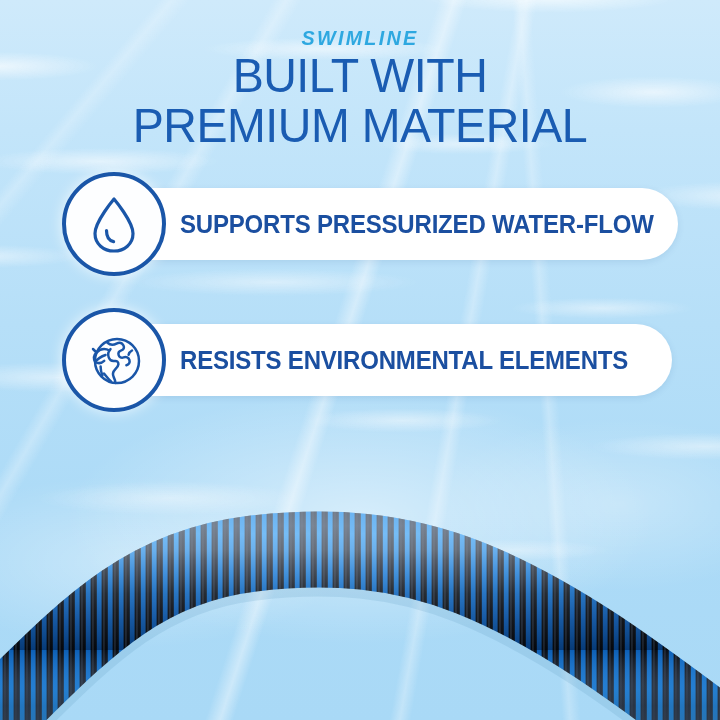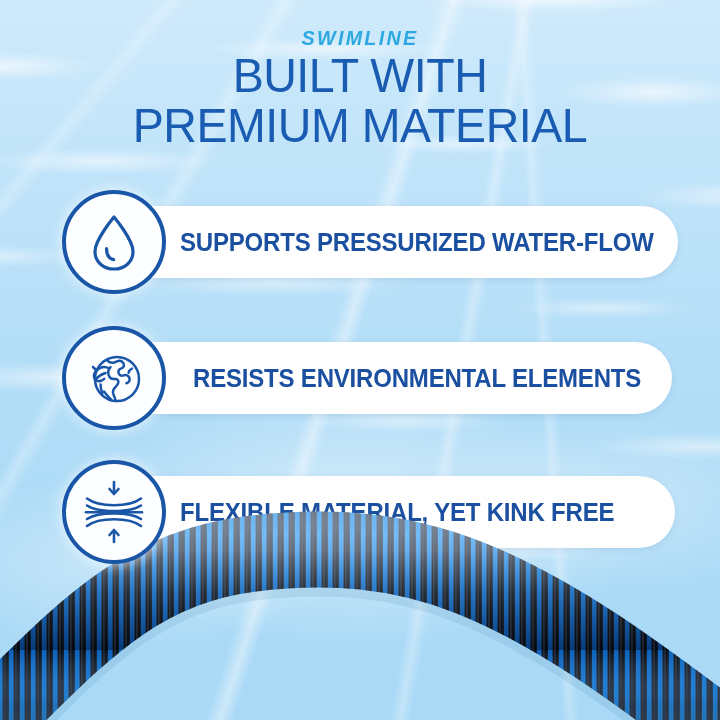--- a/index.html
+++ b/index.html
@@ -75,34 +75,34 @@
     text-align:center;
     color:#1a5cb2;
     font-weight:normal;
     line-height:.98;
     letter-spacing:-0.5px;
   }
   .headline .l1 { display:block; font-size:48px; transform:scaleX(.97); }
   .headline .l2 { display:block; font-size:48px; transform:scaleX(.97); margin-top:3px; }
 
   
-  .features { position:absolute; top:190px; left:0; width:624px; }
+  .features { position:absolute; top:172px; left:0; width:624px; }
   .feature { position:relative; height:104px; margin-bottom:32px; }
   .feature:nth-child(2) { margin-bottom:30px; }
 
   .pill {
     position:absolute; left:112px; top:16px;
     height:72px;
     background:#fff;
     border-radius:36px;
     display:flex; align-items:center;
     box-shadow:0 2px 7px rgba(20,70,130,.10);
   }
   .feature-1 .pill { width:566px; }
-  .feature-2 .pill { width:560px;justify-content:center; }
+  .feature-2 .pill { width:560px; }
   .feature-3 .pill { width:563px; }
 
   .pill-label {
     margin-left:68px;
     color:#1b4fa0;
     font-size:25px;
     font-weight:bold;
     letter-spacing:-0.2px;
     white-space:nowrap;
     transform:scaleX(.96);
@@ -180,45 +180,20 @@
 
             <path d="M27.5 22.5 C23 20 18.5 20.5 14.5 24.5 C11.8 27.2 11.5 31 13.2 34
                      C15.5 31 19 28.5 23.5 27"></path>
             <path d="M13.2 34 C16.2 35.8 19.6 35.2 22.2 32.8"></path>
             <path d="M14.5 24.5 L11 21"></path>
           </svg>
         </span>
       </div>
     </div>
 
-    <div class="feature feature-3">
-      <div class="pill">
-        <span class="pill-label">FLEXIBLE MATERIAL, YET KINK FREE</span>
-      </div>
-      <div class="icon-badge">
-        <span>
-          <svg width="70" height="70" viewBox="0 0 70 70" fill="none" stroke="#1a56a8" stroke-width="2.6" stroke-linecap="round" stroke-linejoin="round">
-
-            <path d="M35 5 L35 16"></path>
-            <path d="M30.5 12 L35 17 L39.5 12"></path>
-
-            <path d="M8 21.5 C20 30.5 50 30.5 62 21.5"></path>
-            <path d="M8 28.5 C20 36 50 36 62 28.5"></path>
-
-            <path d="M7 35.3 L63 35.3"></path>
-
-            <path d="M8 42 C20 34.5 50 34.5 62 42"></path>
-            <path d="M8 49 C20 40 50 40 62 49"></path>
-
-            <path d="M35 65 L35 54"></path>
-            <path d="M30.5 58 L35 53 L39.5 58"></path>
-          </svg>
-        </span>
-      </div>
-    </div>
 
   </div>
 
   <div class="hose-wrap">
     <svg width="720" height="270" viewBox="0 0 720 270">
       <defs>
 
         <path id="hosePath" d="M -40 300 C 60 210 120 120 250 104 C 330 94 400 100 470 128 C 560 164 640 225 720 285"></path>
 
         <linearGradient id="ribShade" x1="0" y1="0" x2="0" y2="1">

